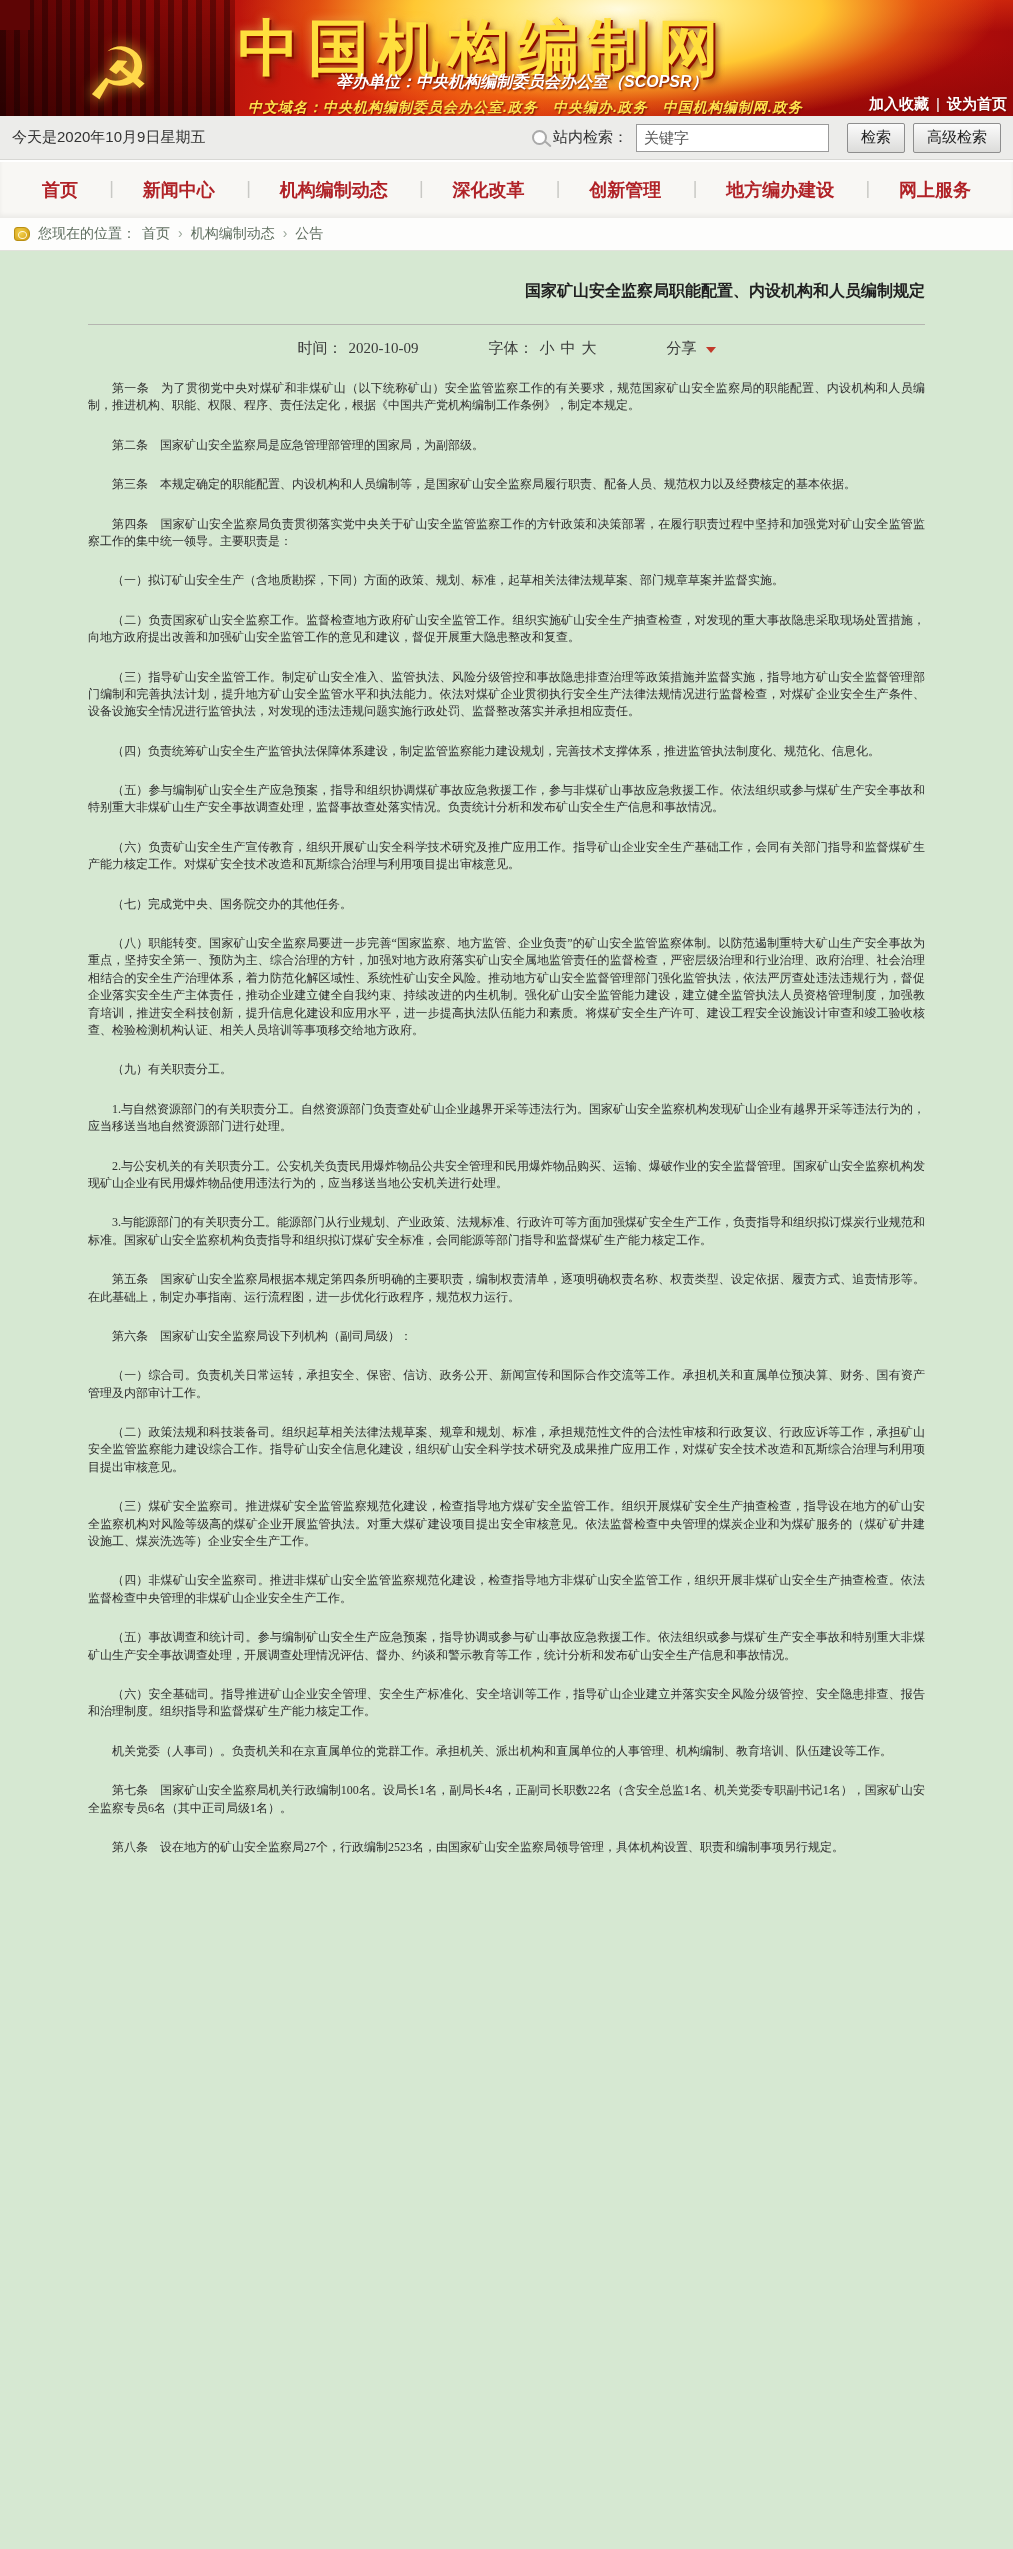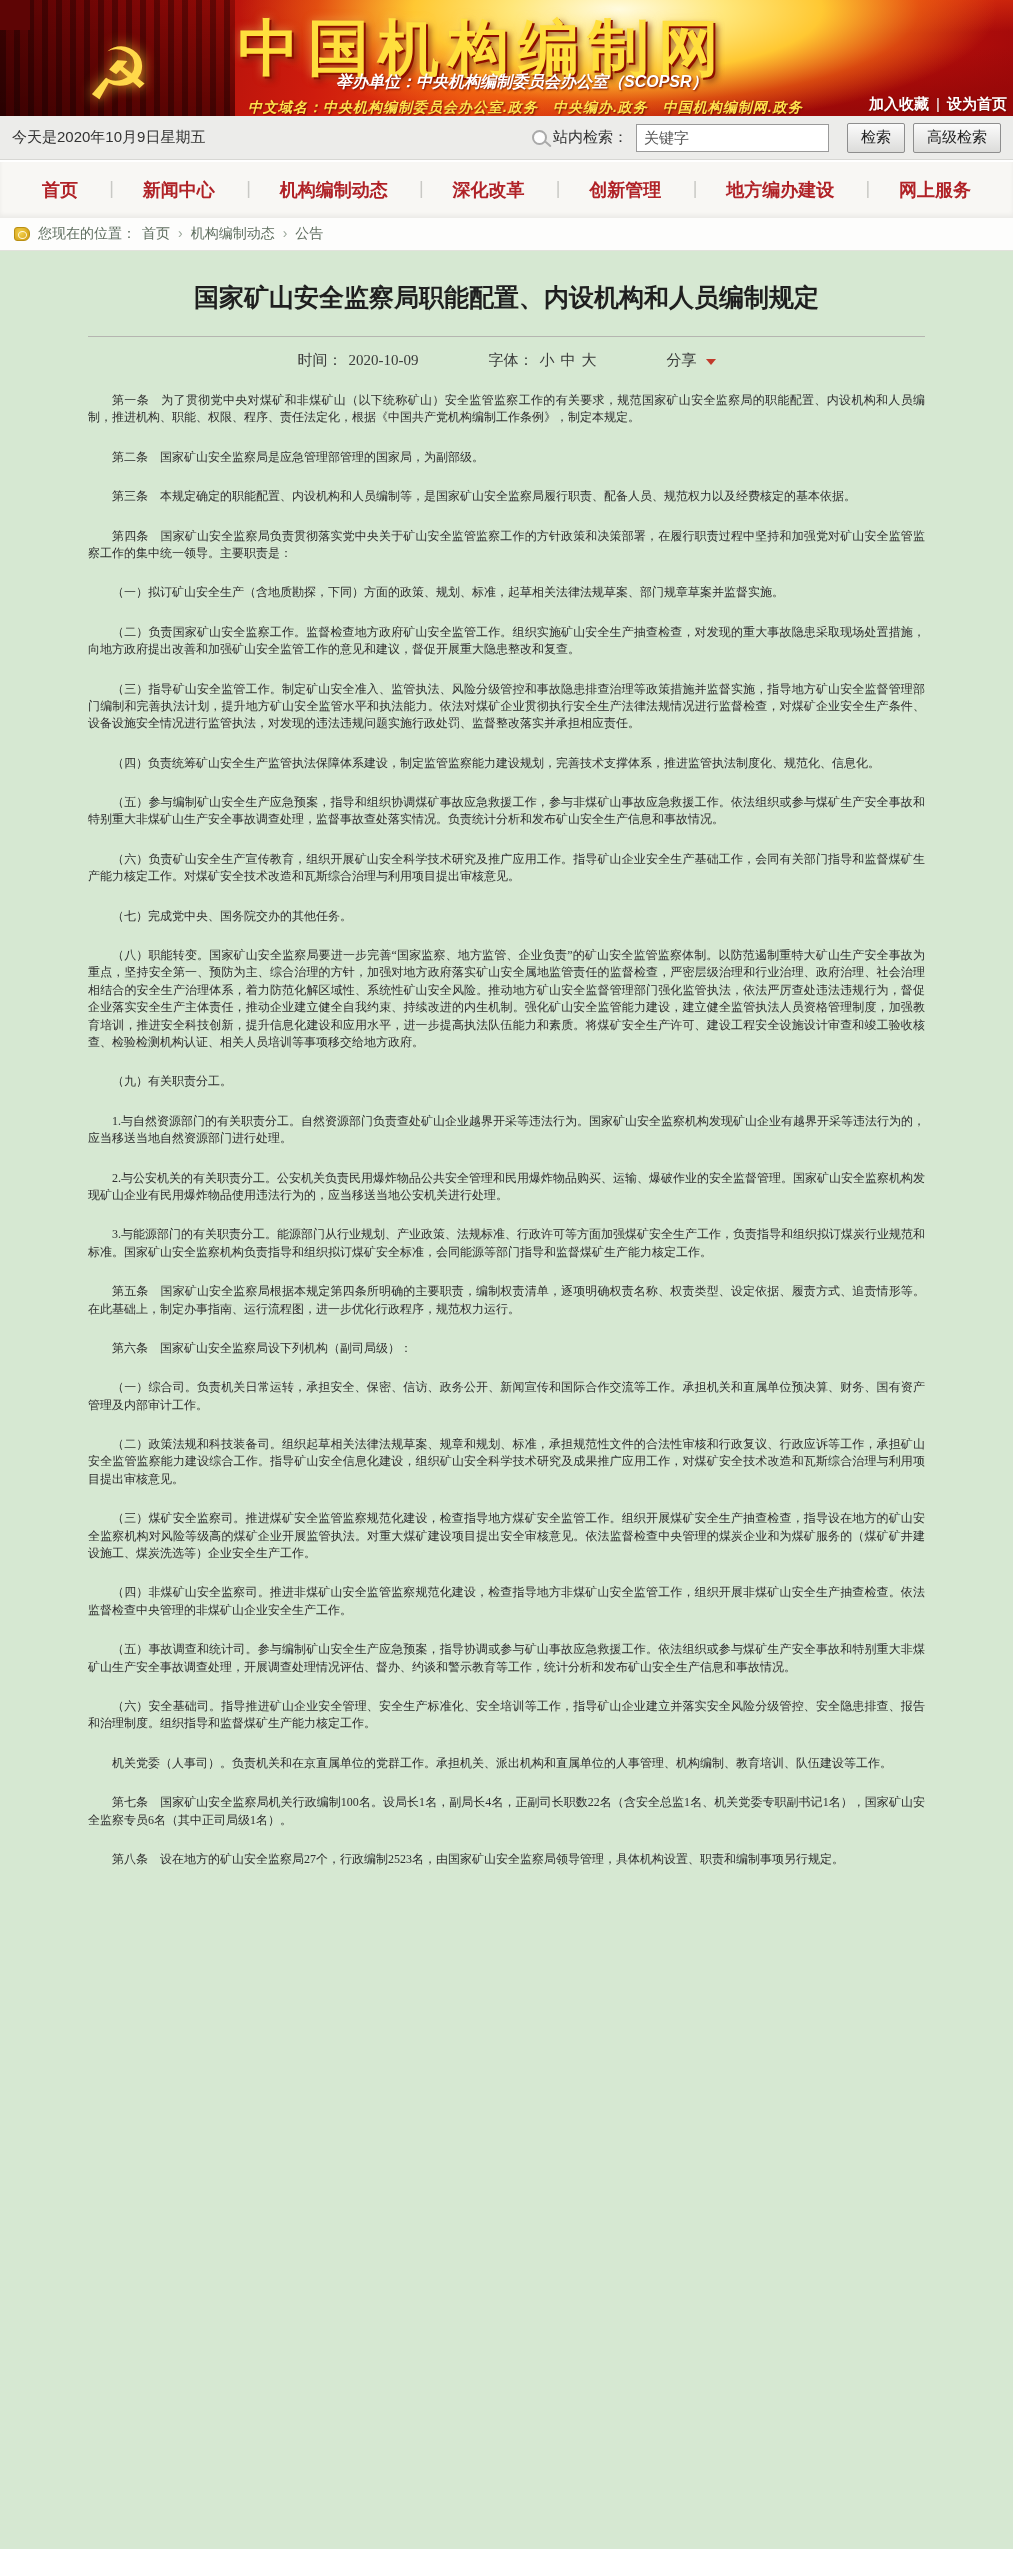--- a/index.html
+++ b/index.html
@@ -130,22 +130,22 @@
     border:1.5px solid #fff8dd; border-radius:50%;
   }
   .crumb-label { margin-right:6px; }
   .crumbs { display:flex; align-items:center; }
   .crumb { color:#5f6e5f; text-decoration:none; cursor:pointer; }
   .crumb:not(:last-child)::after { content:"›"; color:#9aa79a; margin:0 8px; }
 
   
   .content { padding:30px 88px 40px; }
   .article-title {
-    margin:0 0 22px; text-align:center;
-    font-size:25px; font-weight:bold; color:#1f1f1f;
+    margin:0 0 22px; text-align:right;
+    font-size:16px; font-weight:bold; color:#1f1f1f;
     font-family:"Liberation Serif","DejaVu Serif",serif;
   }
   .title-rule { border:none; border-top:1px solid #b5b5b0; margin:0 0 14px; }
   .meta-row {
     display:flex; justify-content:center; gap:70px;
     font-size:15px; color:#3a3a3a; margin-bottom:18px;
     font-family:"Liberation Serif","DejaVu Serif",serif;
   }
   .meta-group { display:flex; align-items:center; gap:6px; }
   .font-size-option { cursor:pointer; }

